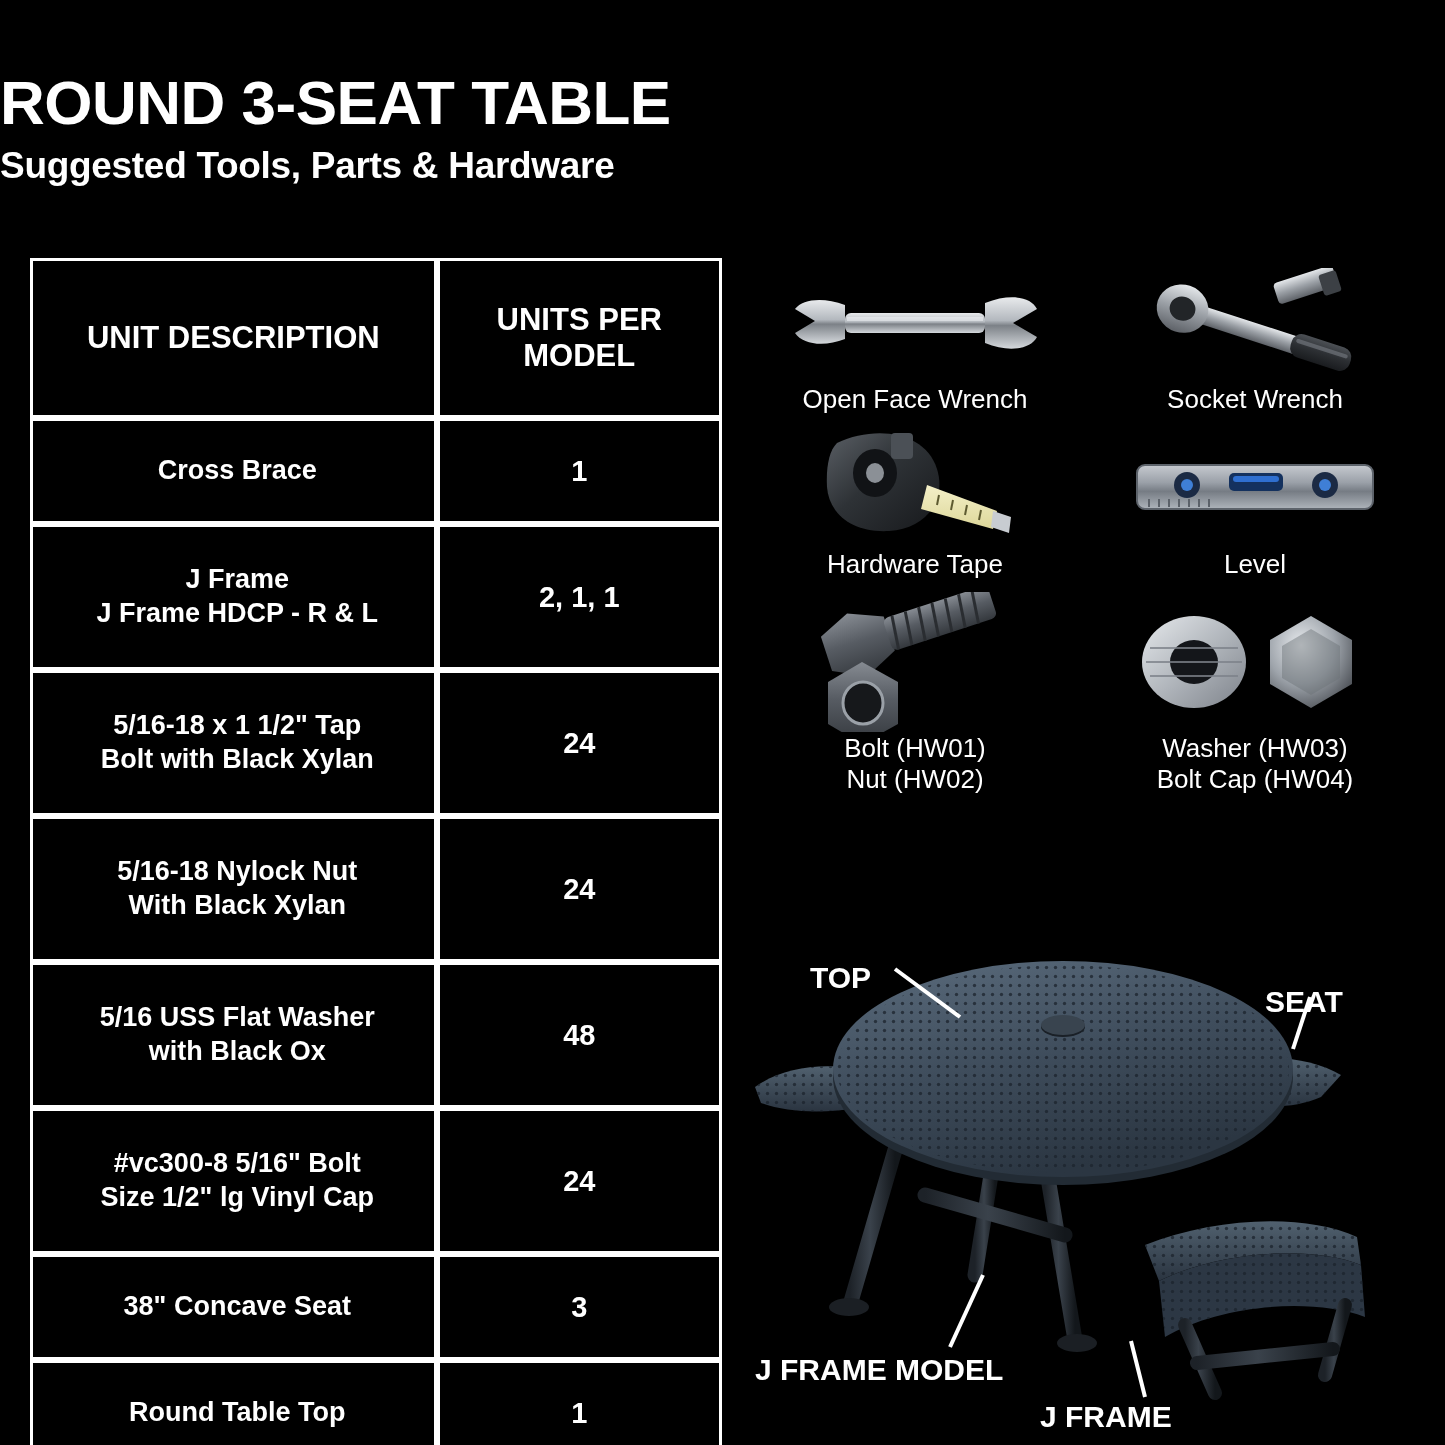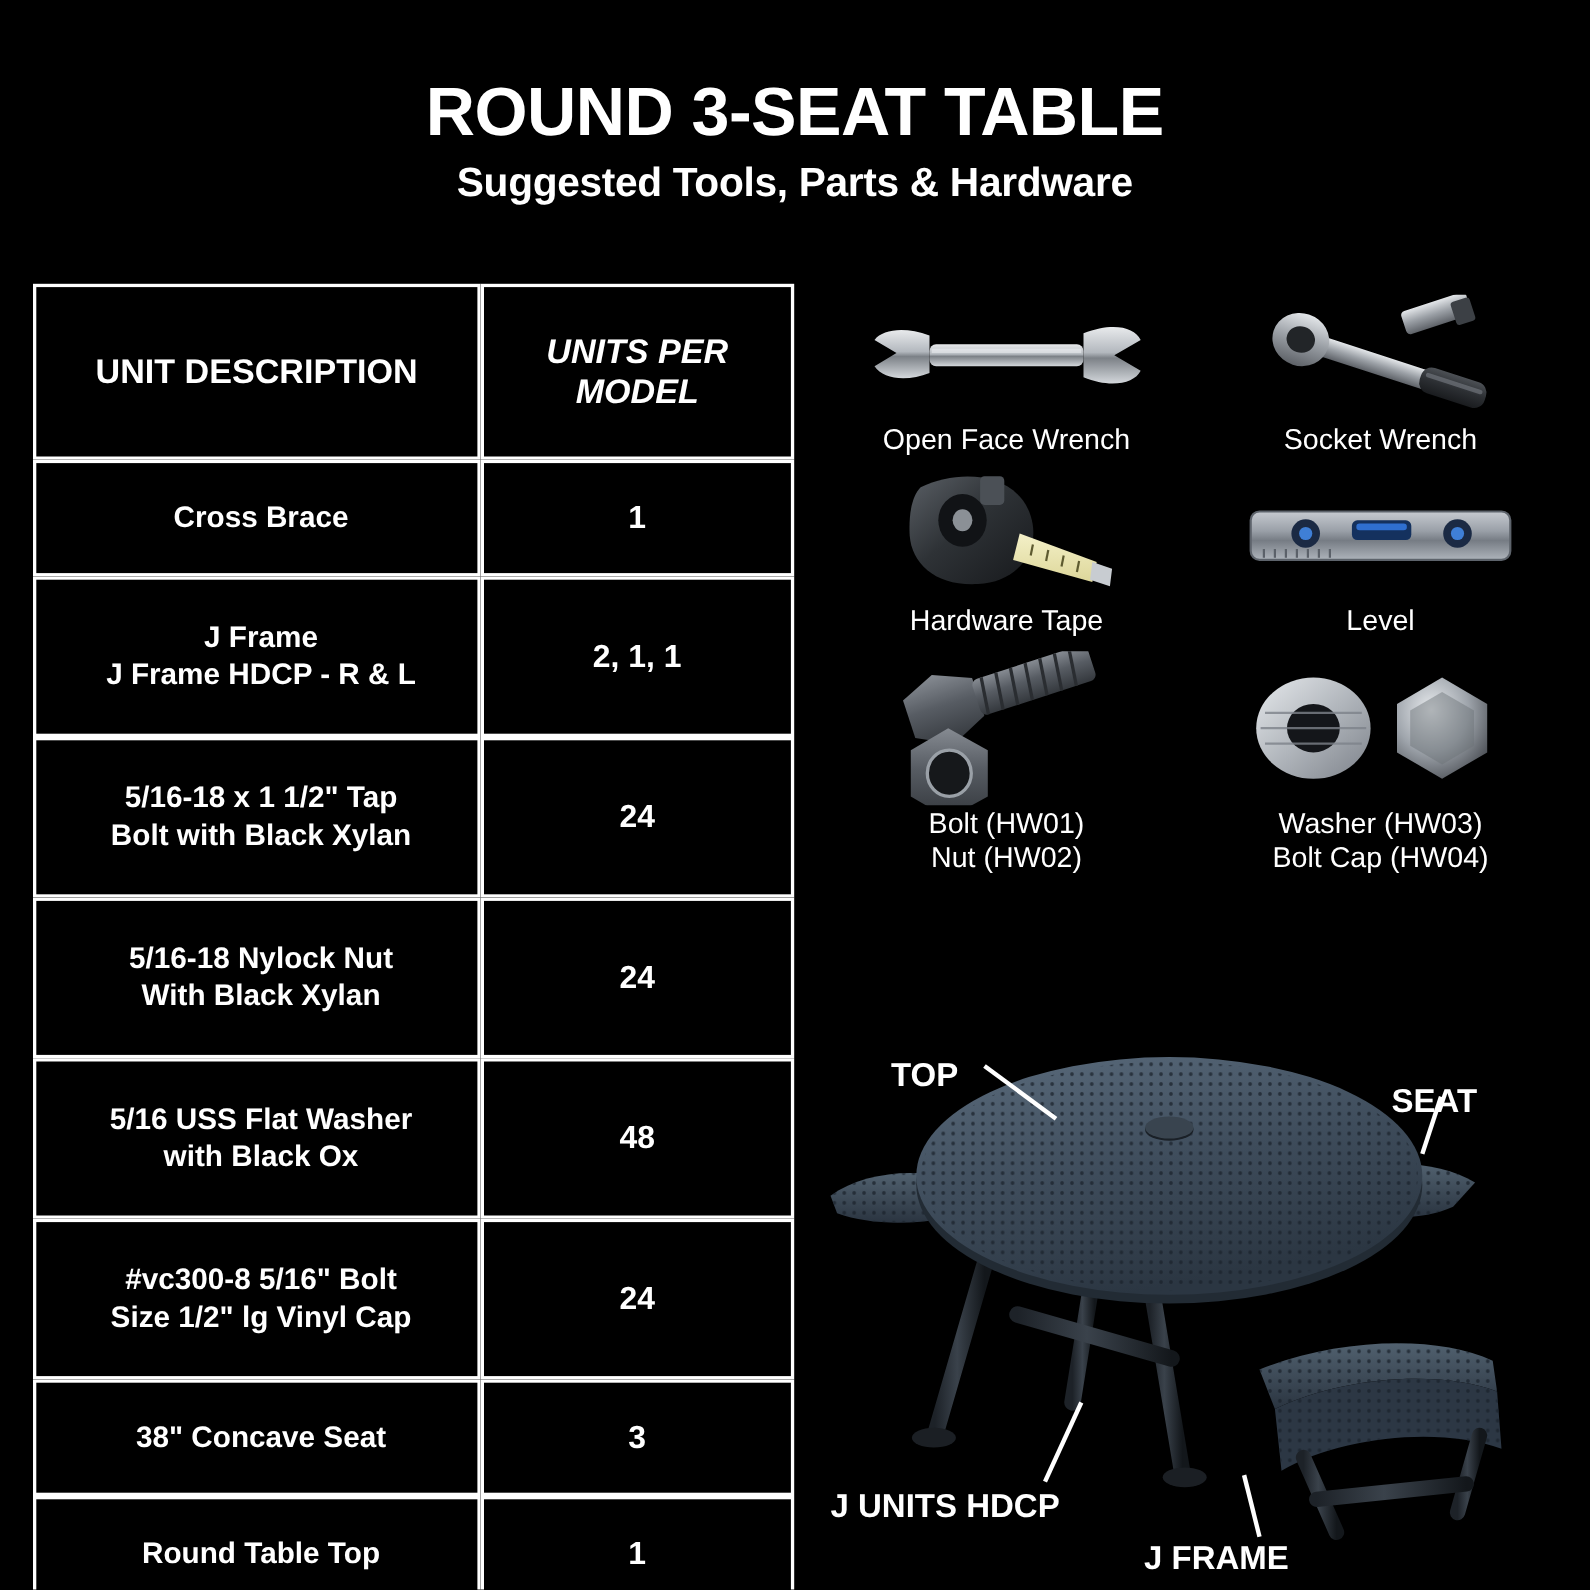--- a/index.html
+++ b/index.html
@@ -21,21 +21,21 @@
     height: 1445px;
     background: #000000;
   }
 
   
   .header {
     position: absolute;
     left: 0;
     top: 70px;
     width: 1445px;
-    text-align: center;
+    text-align: left;
   }
   .title {
     font-size: 62px;
     font-weight: bold;
     letter-spacing: -0.5px;
     line-height: 1.05;
     color: #ffffff;
   }
   .subtitle {
     font-size: 37px;
@@ -62,21 +62,21 @@
     padding: 6px 8px;
     background: #000;
   }
   .parts-table th {
     font-size: 31px;
     font-weight: bold;
     height: 142px;
     line-height: 1.15;
   }
   .col-desc { width: 408px; }
-  .col-qty  { width: 284px; font-style: italic; }
+  .col-qty  { width: 284px; }
   .parts-table td.desc {
     font-size: 27px;
     font-weight: bold;
     line-height: 1.25;
     padding-left: 16px;
   }
   .parts-table td.qty {
     font-size: 29px;
     font-weight: bold;
   }
@@ -456,17 +456,17 @@
       <g stroke="#ffffff" stroke-width="4" fill="none">
         <line x1="150" y1="24" x2="215" y2="72"></line>
         <line x1="565" y1="52" x2="548" y2="104"></line>
         <line x1="205" y1="402" x2="238" y2="330"></line>
         <line x1="400" y1="452" x2="386" y2="396"></line>
       </g>
     </svg>
 
     <div class="callout c-top">TOP</div>
     <div class="callout c-seat">SEAT</div>
-    <div class="callout c-jhdcp">J UNITS HDCP</div>
+    <div class="callout c-jhdcp">J FRAME MODEL</div>
     <div class="callout c-jframe">J FRAME</div>
   </div>
 
 </div>
 
 </body></html>

